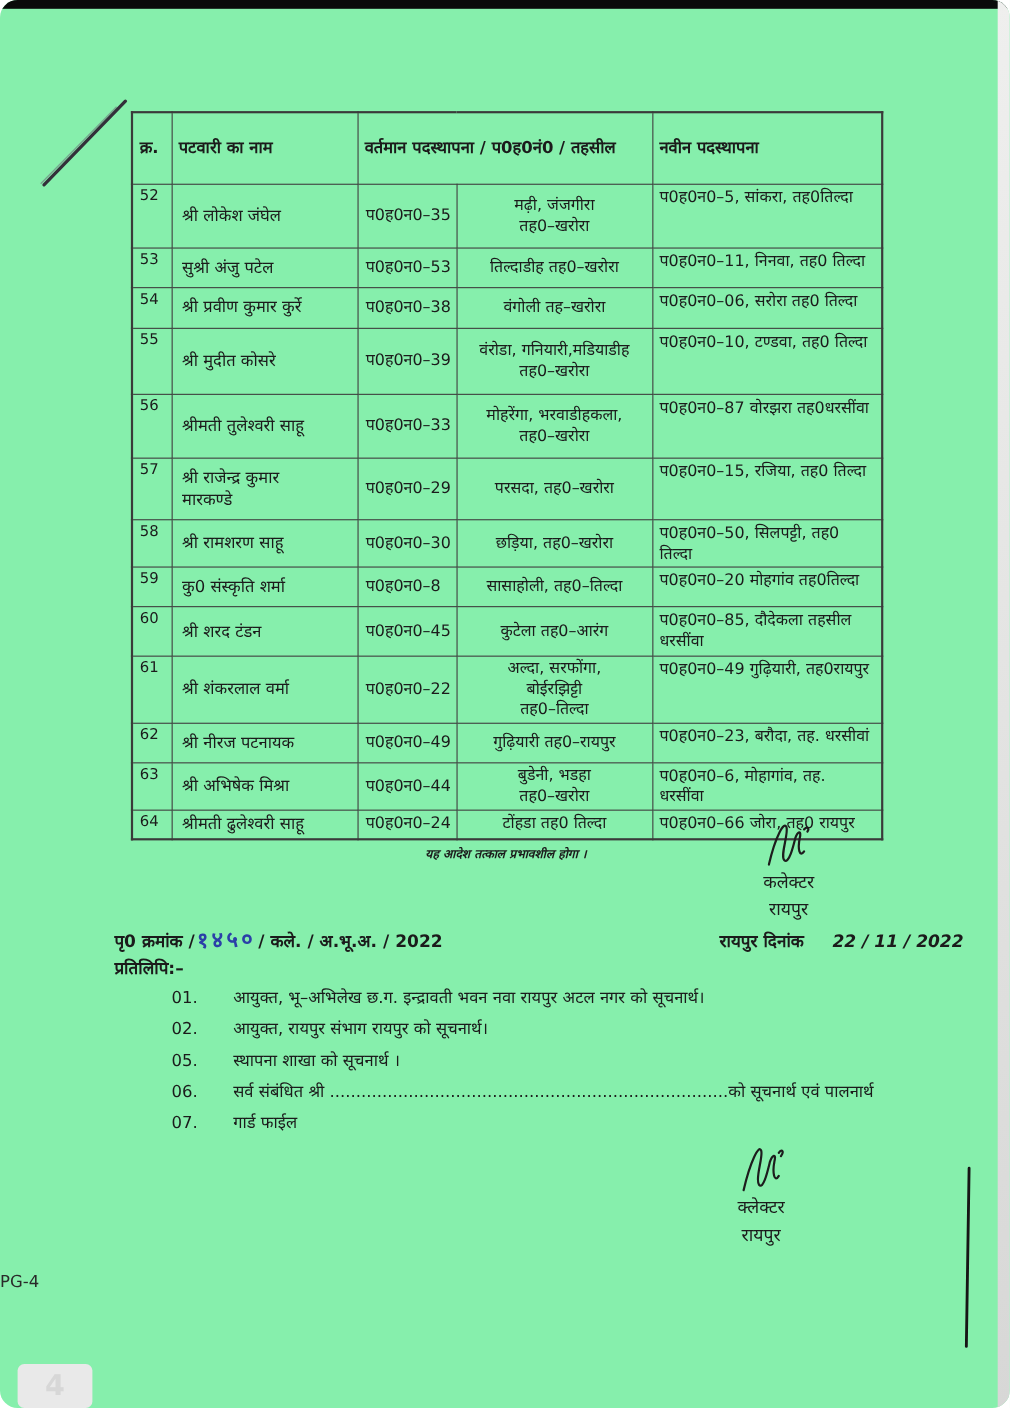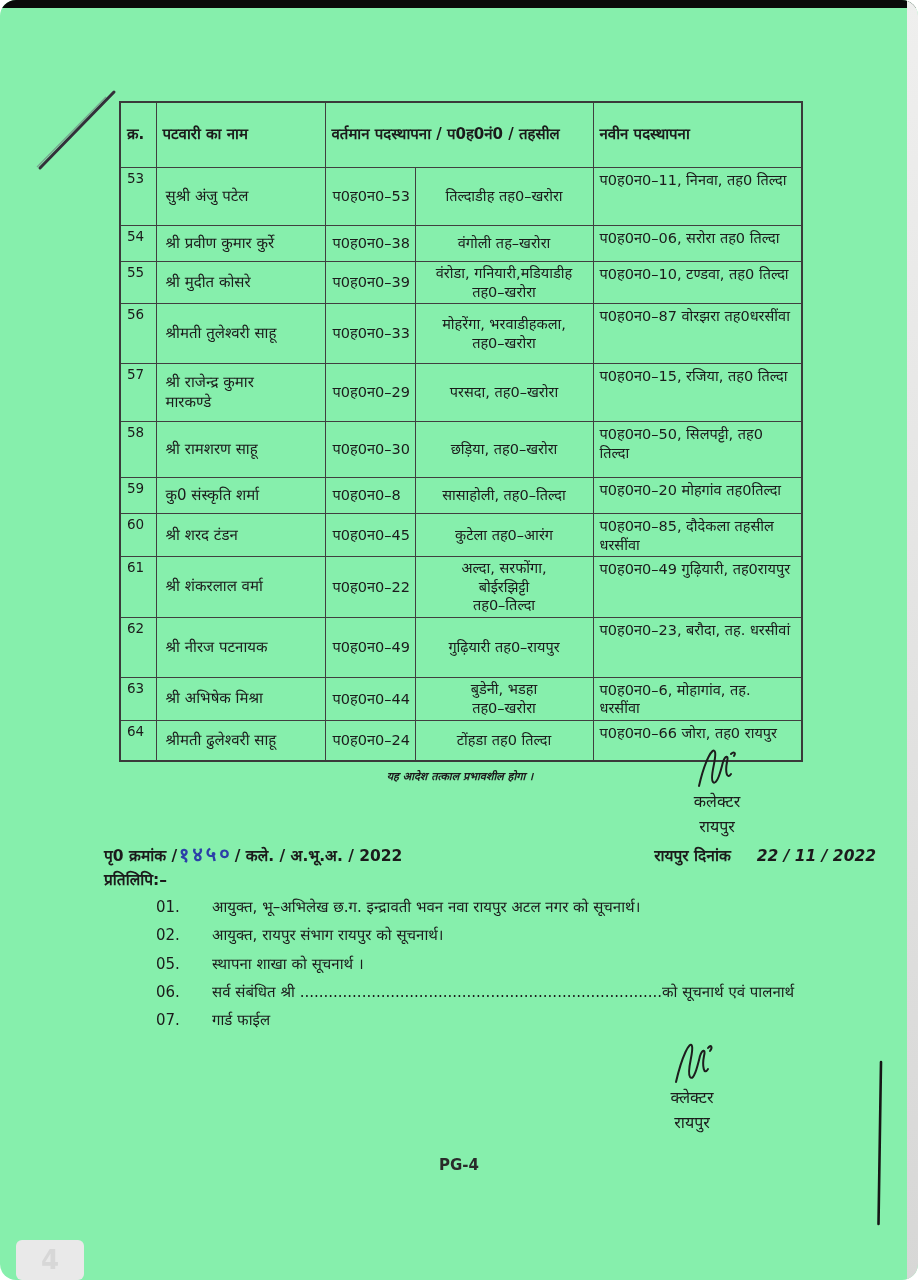--- a/index.html
+++ b/index.html
@@ -37,21 +37,21 @@
   tbody tr:nth-of-type(3){height:37px;}
   tbody tr:nth-of-type(4){height:60px;}
   tbody tr:nth-of-type(5){height:58px;margin-left:20px;}
   tbody tr:nth-of-type(6){height:56px;}
   tbody tr:nth-of-type(7){height:36px;}
   tbody tr:nth-of-type(8){height:36px;}
   tbody tr:nth-of-type(9){height:45px;}
   tbody tr:nth-of-type(10){height:60px;}
   tbody tr:nth-of-type(11){height:36px;}
   tbody tr:nth-of-type(12){height:41px;}
-  tbody tr:nth-of-type(13){height:41px;}
+  tbody tr:nth-of-type(13){height:27px;}
   
   .order-note{
     position:absolute;left:120px;top:768px;width:680px;text-align:center;
     font-weight:bold;font-style:italic;font-size:11px;
   }
   .sig-block{position:absolute;text-align:center;font-size:16px;line-height:1.55;}
   .sig-top{left:638px;top:740px;width:158px;}
   .sig-bottom{left:612px;top:1032px;width:160px;}
   .sig-scribble{display:block;margin:0 auto -2px auto;}
   .ref-line{
@@ -62,22 +62,22 @@
     color:#2b3fa8;font-size:20px;font-weight:bold;letter-spacing:3px;
     transform:rotate(-2deg);display:inline-block;margin:0 2px;
   }
   .ref-spacer{flex:1;}
   .ref-date{margin-left:26px;font-style:italic;}
   .copy-label{position:absolute;left:104px;top:868px;font-size:15.5px;font-weight:600;}
   .copies{position:absolute;left:156px;top:897px;width:706px;font-size:15px;}
   .copy-item{display:flex;margin-bottom:8px;line-height:1.35;}
   .copy-no{width:32px;flex:0 0 32px;}
   .copy-text{flex:1;padding-left:24px;}
-  .pg-label{position:absolute;left:0;top:1156px;width:918px;text-align:center;
-    font-size:15px;font-weight:700;color:#2a2a2a;}
+  .pg-label{position:absolute;left:0;top:1156px;width:918px;text-align:left;
+    font-size:15px;font-weight:400;color:#2a2a2a;}
   .corner-badge{
     position:absolute;left:16px;top:1240px;width:68px;height:40px;
     background:#e9e9e9;border-radius:6px;
     display:flex;align-items:center;justify-content:center;
     color:#d7d7d7;font-size:26px;font-weight:bold;
   }
 </style>
 </head>
 <body>
 
@@ -103,20 +103,28 @@
     <thead>
       <tr>
         <th class="th-serial">क्र.</th>
         <th>पटवारी का नाम</th>
         <th colspan="2">वर्तमान  पदस्थापना / प0ह0नं0 / तहसील</th>
         <th>नवीन पदस्थापना</th>
       </tr>
     </thead>
     <tbody>
       <tr>
+        <td class="c-serial">52</td>
+        <td class="c-name">श्री लोकेश जंघेल</td>
+        <td class="c-phn">प0ह0न0–35</td>
+        <td class="c-place">मढ़ी, जंजगीरा
+तह0–खरोरा</td>
+        <td class="c-new">प0ह0न0–5, सांकरा, तह0तिल्दा</td>
+      </tr>
+      <tr>
         <td class="c-serial">53</td>
         <td class="c-name">सुश्री अंजु पटेल</td>
         <td class="c-phn">प0ह0न0–53</td>
         <td class="c-place">तिल्दाडीह तह0–खरोरा</td>
         <td class="c-new">प0ह0न0–11, निनवा, तह0 तिल्दा</td>
       </tr>
       <tr>
         <td class="c-serial">54</td>
         <td class="c-name">श्री प्रवीण कुमार कुर्रे</td>
         <td class="c-phn">प0ह0न0–38</td>

